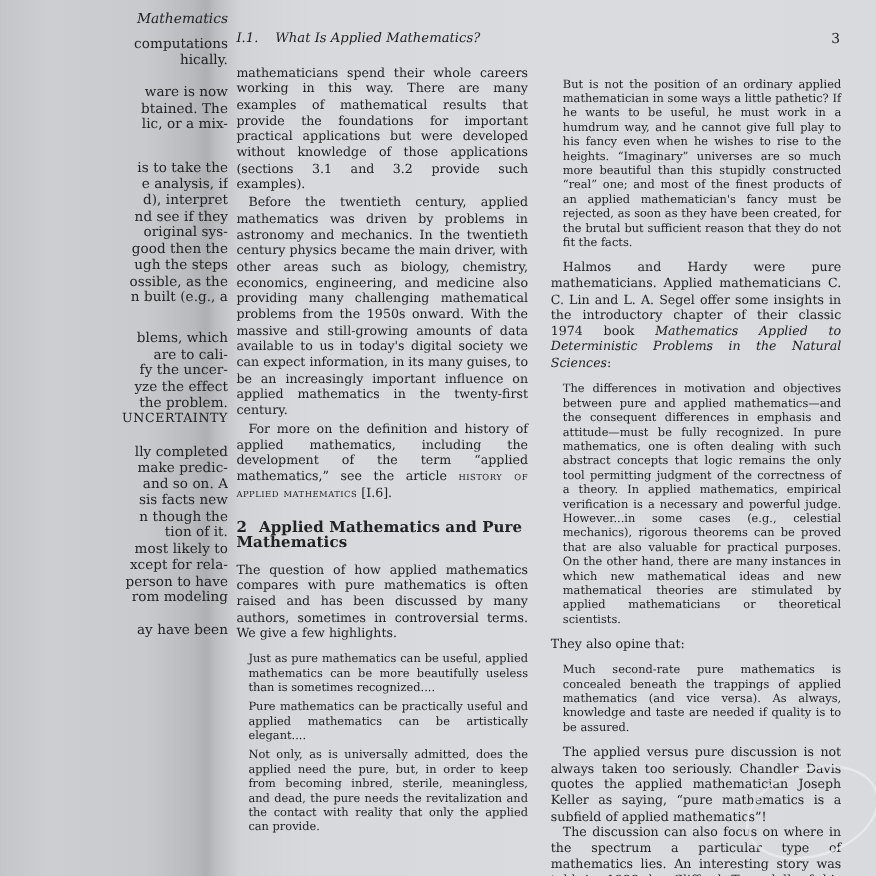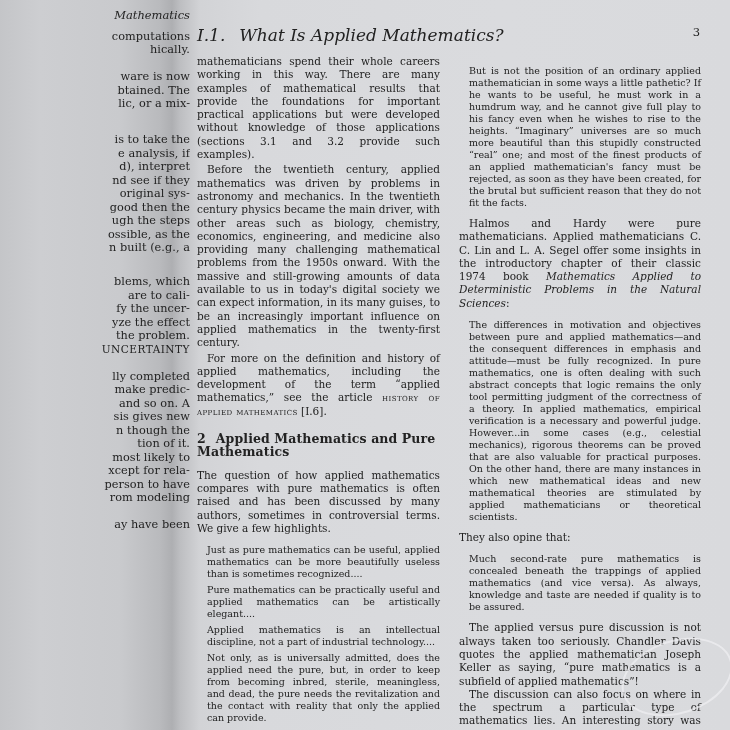--- a/index.html
+++ b/index.html
@@ -6,21 +6,21 @@
   body{width:730px;height:730px;overflow:hidden;position:relative;
     background:#cfd0d3;font-family:"DejaVu Serif","Liberation Serif",serif;color:#222;}
   .spread{position:absolute;inset:0;
     background:linear-gradient(90deg,#c4c5c8 0px,#cdced1 40px,#c9cacd 120px,#b9babd 160px,#aeafb2 172px,#bdbec1 180px,#d2d3d6 200px,#d8d9dc 260px,#dadbde 500px,#d9dadd 730px);}
   .left-page{position:absolute;left:0;top:0;width:190px;height:532px;overflow:hidden;}
   .running-head-left{position:absolute;right:0;top:8px;font-style:italic;font-size:11.5px;white-space:nowrap;}
   .lline{position:absolute;right:0;font-size:11.3px;white-space:nowrap;letter-spacing:0.05px;}
   .sc{font-variant:small-caps;font-size:10.5px;letter-spacing:0.5px;}
 
   .right-page{position:absolute;left:190px;top:0;width:540px;height:730px;}
-  .running-head{position:absolute;left:7px;top:25px;font-style:italic;font-size:17px;}
+  .running-head{position:absolute;left:7px;top:25px;font-style:italic;font-size:11px;}
   .running-head .num{margin-right:14px;}
   .page-number{position:absolute;right:30px;top:25px;font-size:11.5px;}
   .col{position:absolute;top:55px;font-size:10.5px;line-height:13.3px;text-align:justify;}
   .col.mid{left:7px;width:243px;}
   .col.rt{left:269px;width:242px;}
   .col p{margin:0;}
   .col p.indent{text-indent:10px;}
   .col p.gap{margin-top:2px;}
   .quote{margin:9px 0 8px 10px;font-size:9.5px;line-height:12px;}
   .quote p{margin:0 0 4px 0;}
@@ -55,21 +55,21 @@
         <div class="lline" style="top: 241px;">n built (e.g., a</div>
         <div class="lline" style="top: 275px;">blems, which</div>
         <div class="lline" style="top: 289px;">are to cali-</div>
         <div class="lline" style="top: 302px;">fy the uncer-</div>
         <div class="lline" style="top: 316px;">yze the effect</div>
         <div class="lline" style="top: 329px;">the problem.</div>
         <div class="lline sc" style="top: 343px;">UNCERTAINTY</div>
         <div class="lline" style="top: 370px;">lly completed</div>
         <div class="lline" style="top: 383px;">make predic-</div>
         <div class="lline" style="top: 397px;">and so on. A</div>
-        <div class="lline" style="top: 410px;">sis gives new</div>
+        <div class="lline" style="top: 410px;">sis facts new</div>
         <div class="lline" style="top: 424px;">n though the</div>
         <div class="lline" style="top: 437px;">tion of it.</div>
         <div class="lline" style="top: 451px;">most likely to</div>
         <div class="lline" style="top: 464px;">xcept for rela-</div>
         <div class="lline" style="top: 478px;">person to have</div>
         <div class="lline" style="top: 491px;">rom modeling</div>
         <div class="lline" style="top: 518px;">ay have been</div>
         <div class="lline" style="top: 532px;">t field. A sig-</div>
         <div class="lline" style="top: 545px;">tand what the</div>
         <div class="lline" style="top: 559px;">is eventually</div>
@@ -93,21 +93,20 @@
 
     <div class="col mid">
       <p>mathematicians spend their whole careers working in this way. There are many examples of mathematical results that provide the foundations for important practical applications but were developed without knowledge of those applications (sections 3.1 and 3.2 provide such examples).</p>
       <p class="indent gap">Before the twentieth century, applied mathematics was driven by problems in astronomy and mechanics. In the twentieth century physics became the main driver, with other areas such as biology, chemistry, economics, engineering, and medicine also providing many challenging mathematical problems from the 1950s onward. With the massive and still-growing amounts of data available to us in today's digital society we can expect information, in its many guises, to be an increasingly important influence on applied mathematics in the twenty-first century.</p>
       <p class="indent gap"><span>For more on the definition and history of applied mathematics, including the development of the term “applied mathematics,” see the article </span><span class="smallcaps">history of applied mathematics</span><span> [I.6].</span></p>
       <div class="heading"><span class="hnum">2</span><span>Applied Mathematics and Pure Mathematics</span></div>
       <p>The question of how applied mathematics compares with pure mathematics is often raised and has been discussed by many authors, sometimes in controversial terms. We give a few highlights.</p>
       <div class="quote">
         <p>Just as pure mathematics can be useful, applied mathematics can be more beautifully useless than is sometimes recognized....</p>
         <p>Pure mathematics can be practically useful and applied mathematics can be artistically elegant....</p>
-        <p>Applied mathematics is an intellectual discipline, not a part of industrial technology....</p>
         <p>Not only, as is universally admitted, does the applied need the pure, but, in order to keep from becoming inbred, sterile, meaningless, and dead, the pure needs the revitalization and the contact with reality that only the applied can provide.</p>
       </div>
 
     </div>
 
     <div class="col rt">
       <div class="quote" style="margin-top:10px">
         <p>But is not the position of an ordinary applied mathematician in some ways a little pathetic? If he wants to be useful, he must work in a humdrum way, and he cannot give full play to his fancy even when he wishes to rise to the heights. “Imaginary” universes are so much more beautiful than this stupidly constructed “real” one; and most of the finest products of an applied mathematician's fancy must be rejected, as soon as they have been created, for the brutal but sufficient reason that they do not fit the facts.</p>
       </div>
       <p class="indent"><span>Halmos and Hardy were pure mathematicians. Applied mathematicians C. C. Lin and L. A. Segel offer some insights in the introductory chapter of their classic 1974 book </span><i>Mathematics Applied to Deterministic Problems in the Natural Sciences</i><span>:</span></p>

